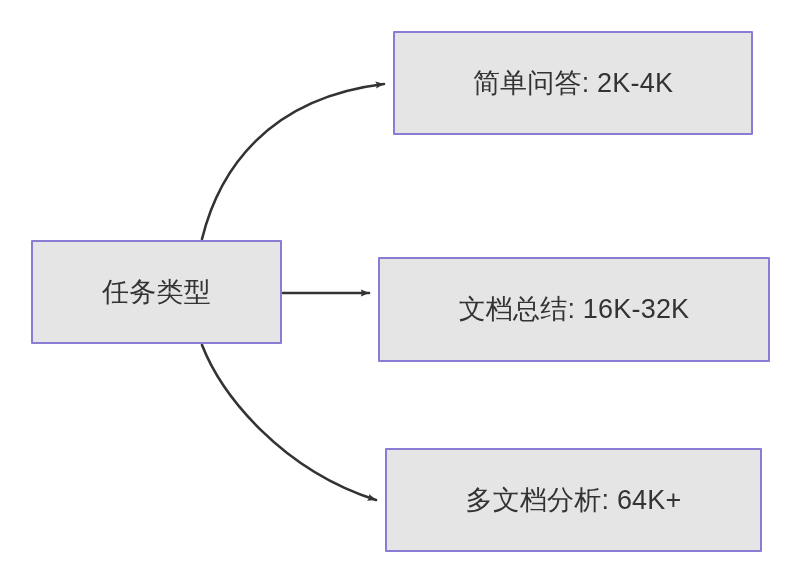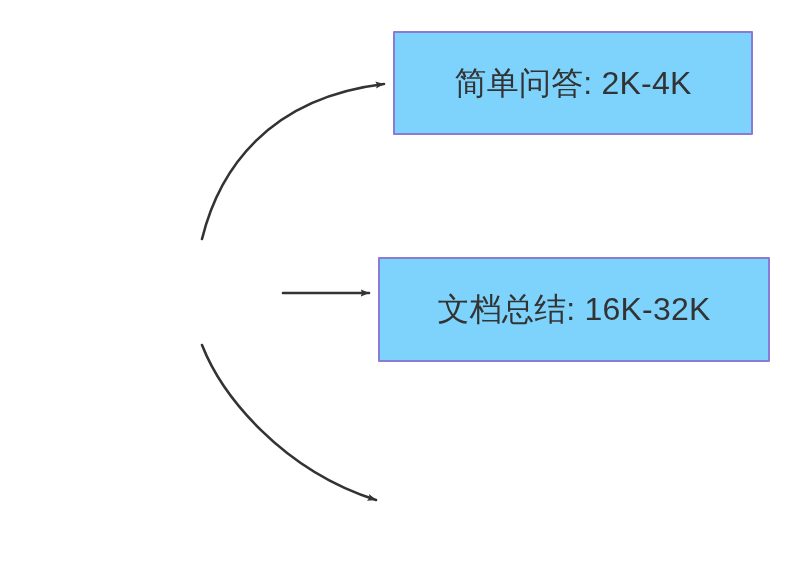--- a/index.html
+++ b/index.html
@@ -21,28 +21,28 @@
     position: absolute;
     left: 0;
     top: 0;
     width: 787px;
     height: 572px;
     pointer-events: none;
   }
   .node {
     position: absolute;
     box-sizing: border-box;
-    background: #7dd3fc;
+    background: #e5e5e5;
     border: 2px solid #8b7bd4;
     border-radius: 1px;
     display: flex;
     align-items: center;
     justify-content: center;
     color: #333333;
-    font-size: 32px;
+    font-size: 27px;
     line-height: 1.2;
     letter-spacing: 0.2px;
     white-space: nowrap;
   }
   .node-label {
     display: block;
   }
   #node-source {
     left: 31px;
     top: 240px;
@@ -81,23 +81,29 @@
       </marker>
     </defs>
 
     <path d="M 202,239 C 219,170 268,98 384,84" fill="none" stroke="#333333" stroke-width="2.6" stroke-linecap="round" marker-end="url(#arrowhead)"></path>
 
     <path d="M 283,293 L 369,293" fill="none" stroke="#333333" stroke-width="2.6" stroke-linecap="round" marker-end="url(#arrowhead)"></path>
 
     <path d="M 202,345 C 222,396 282,470 376,500" fill="none" stroke="#333333" stroke-width="2.6" stroke-linecap="round" marker-end="url(#arrowhead)"></path>
   </svg>
 
+  <div class="node" id="node-source">
+    <span class="node-label">任务类型</span>
+  </div>
 
   <div class="node" id="node-simple-qa">
     <span class="node-label">简单问答: 2K-4K</span>
   </div>
 
   <div class="node" id="node-doc-summary">
     <span class="node-label">文档总结: 16K-32K</span>
   </div>
 
+  <div class="node" id="node-multi-doc">
+    <span class="node-label">多文档分析: 64K+</span>
+  </div>
 
 </div>
 
 </body></html>

